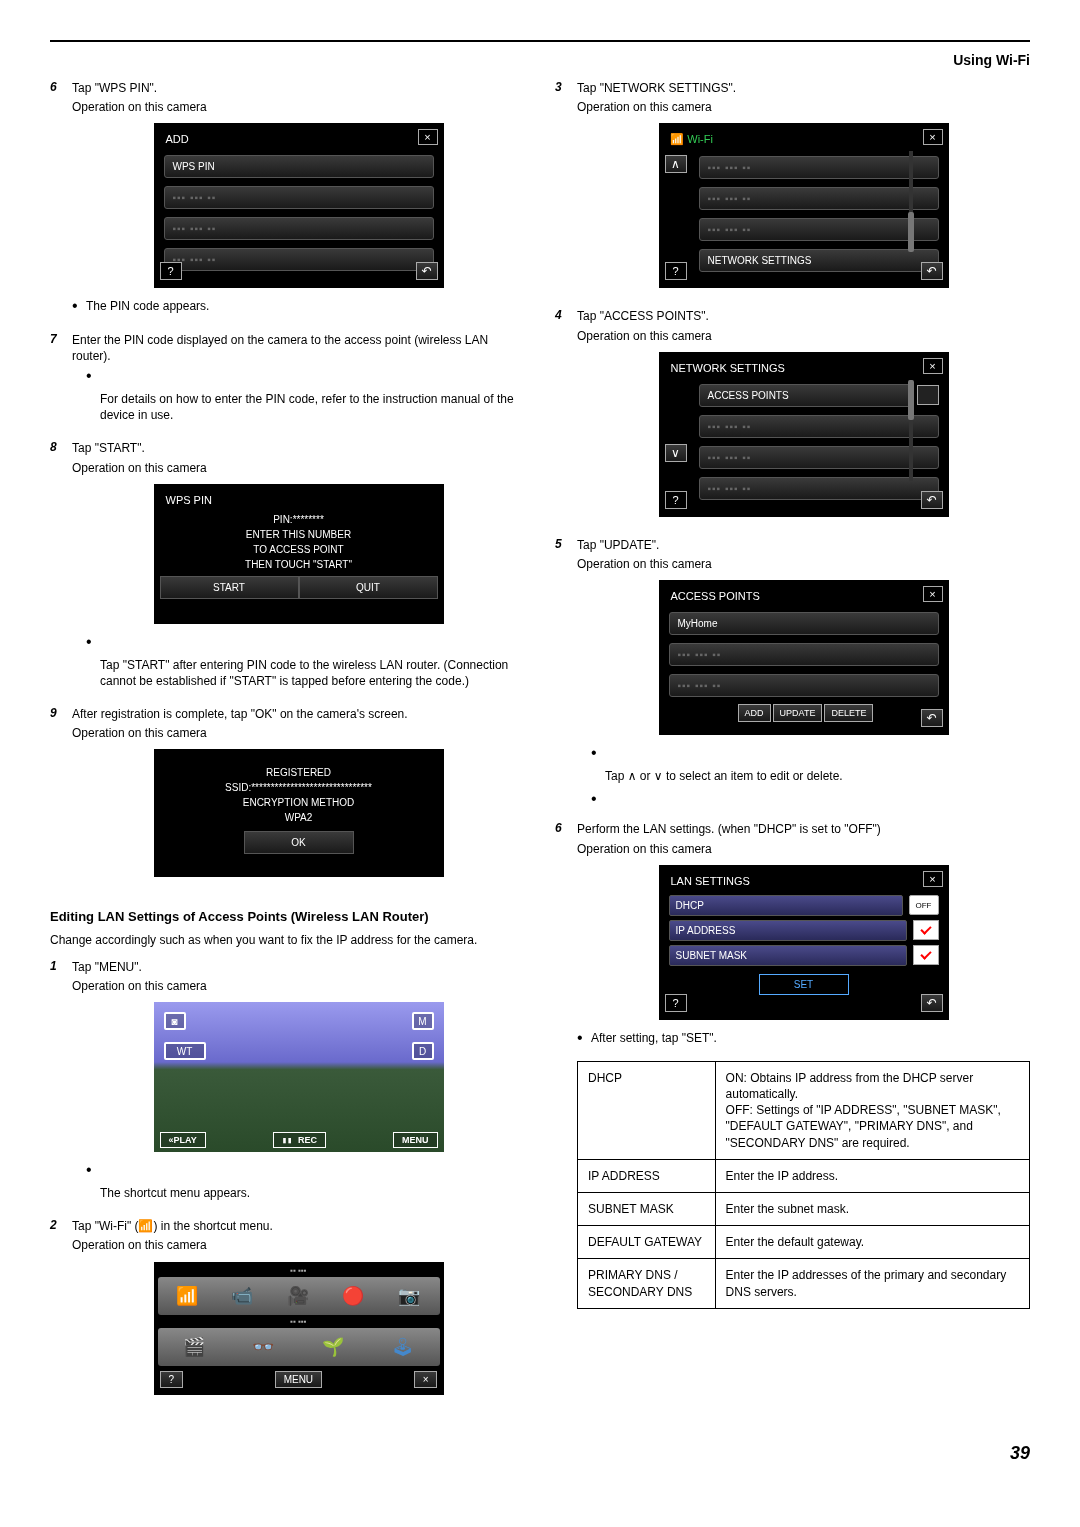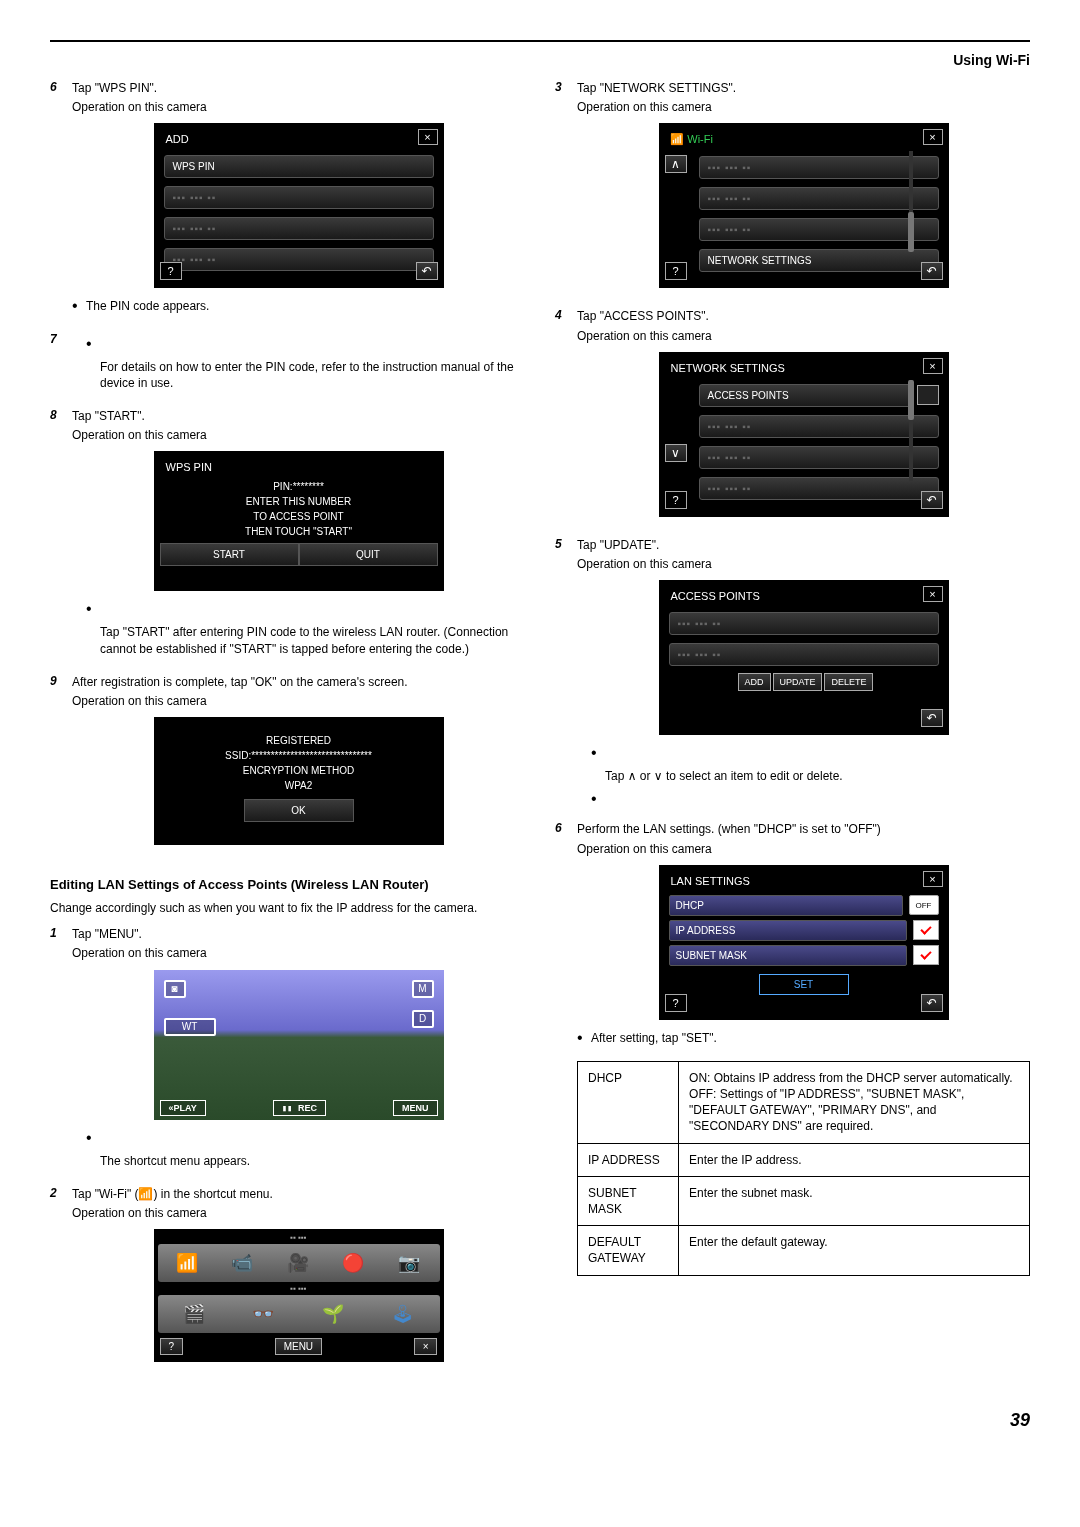--- a/index.html
+++ b/index.html
@@ -95,20 +95,21 @@
           <div class="bulleted">
               <span class="dot"></span>
               <p>The PIN code appears.</p>
             </div>
         </div>
       </div>
 
       <div class="step">
         <div class="step-num">7</div>
         <div class="step-body">
+          <p>Enter the PIN code displayed on the camera to the access point (wireless LAN router).</p>
           <div class="sub-bulleted">
               <span class="dot"></span>
               <p>For details on how to enter the PIN code, refer to the instruction manual of the device in use.</p>
             </div>
         </div>
       </div>
 
       <div class="step">
         <div class="step-num">8</div>
         <div class="step-body">
@@ -151,21 +152,21 @@
       <p class="intro">Change accordingly such as when you want to fix the IP address for the camera.</p>
 
       <div class="step">
         <div class="step-num">1</div>
         <div class="step-body">
           <p>Tap "MENU".</p>
           <p>Operation on this camera</p>
           <div class="cam-screen">
             <div class="cam-box" style="top:10px; left:10px;">◙</div>
             <div class="cam-box" style="top:10px; right:10px;">M</div>
-            <div class="cam-box" style="top:40px; left:10px; width:52px;margin-top:8px;">WT</div>
+            <div class="cam-box" style="top:40px; left:10px; width:42px;">WT</div>
             <div class="cam-box" style="top:40px; right:10px;">D</div>
             <div class="cam-bottom">
               <div class="cam-pill">«PLAY</div>
               <div class="cam-pill"><span style="font-family:monospace;">▮▮ </span><span>REC</span></div>
               <div class="cam-pill">MENU</div>
             </div>
           </div>
           <div class="sub-bulleted">
               <span class="dot"></span>
               <p>The shortcut menu appears.</p>
@@ -270,20 +271,23 @@
 
       <div class="step">
         <div class="step-num">5</div>
         <div class="step-body">
           <p>Tap "UPDATE".</p>
           <p>Operation on this camera</p>
           <div class="screen" style="height:155px;">
             <div class="s-close">×</div>
             <div class="s-title">ACCESS POINTS</div>
             <div class="s-row">
+                <div class="s-item">MyHome</div>
+              </div>
+            <div class="s-row">
                 <div class="s-item ph">▪▪▪ ▪▪▪ ▪▪</div>
               </div>
             <div class="s-row">
                 <div class="s-item ph">▪▪▪ ▪▪▪ ▪▪</div>
               </div>
             <div class="three-btns">
               <div>ADD</div>
               <div>UPDATE</div>
               <div>DELETE</div>
             </div>
@@ -340,20 +344,24 @@
                   <td>Enter the IP address.</td>
                 </tr>
             <tr>
                   <td>SUBNET MASK</td>
                   <td>Enter the subnet mask.</td>
                 </tr>
             <tr>
                   <td>DEFAULT GATEWAY</td>
                   <td>Enter the default gateway.</td>
                 </tr>
+            <tr>
+                  <td>PRIMARY DNS / SECONDARY DNS</td>
+                  <td>Enter the IP addresses of the primary and secondary DNS servers.</td>
+                </tr>
           </tbody>
             </table>
         </div>
       </div>
 
     </div>
   </div>
 </div>
 
 <div class="pgnum">39</div>

